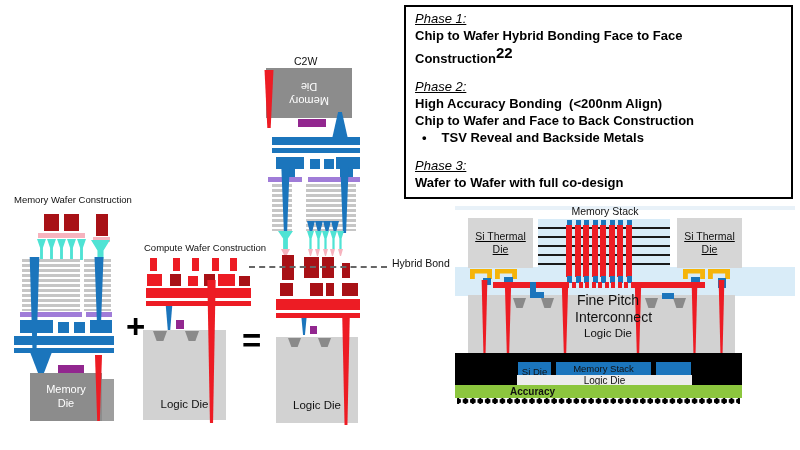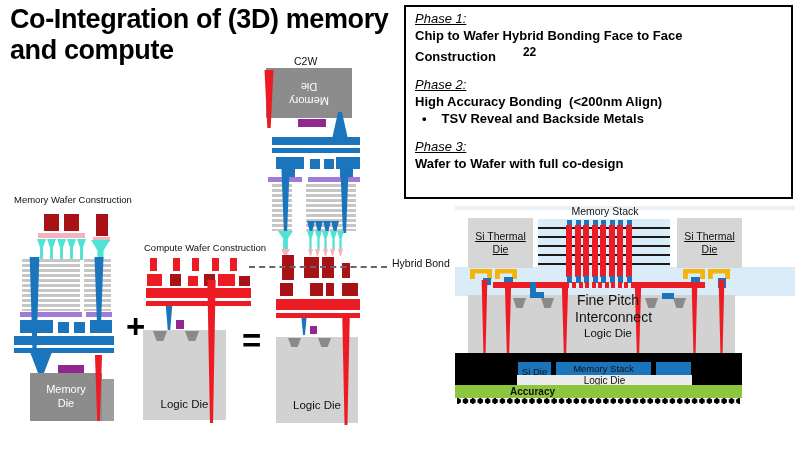--- a/index.html
+++ b/index.html
@@ -30,43 +30,43 @@
   .stripes{background:repeating-linear-gradient(to bottom,#C6C6C6 0 3px,#ffffff 3px 5px);}
   .bline{background:#1a1a1a;}
   .balls{background-image:radial-gradient(circle,#000 0 2.7px,transparent 2.9px);background-size:7.4px 8px;background-position:center;}
   
   .title{left:10px;top:4px;width:382px;font-size:27px;font-weight:bold;color:#000;line-height:1.16;letter-spacing:-0.4px;}
   .phases{left:404px;top:5px;width:389px;height:194px;border:2px solid #000;box-sizing:border-box;padding:3px 9px;font-size:13px;font-weight:bold;color:#000;line-height:17px;}
   .ph-head{font-style:italic;font-weight:normal;text-decoration:underline;}
   .ph-line{white-space:pre-wrap;}
   .ph-gap{height:11px;}
   .ph-bullet{display:flex;gap:15px;padding-left:7px;white-space:pre-wrap;}
-  sup{font-size:12px;margin-left:27px;}
+  sup{font-size:15px;}
   .dlabel{font-size:9.5px;color:#111;white-space:nowrap;}
   .mlabel{font-size:10.5px;color:#111;white-space:nowrap;}
   .dietext{color:#fff;font-size:11px;text-align:center;line-height:1.25;}
   .cfl{display:flex;align-items:center;justify-content:center;}
   .op{font-size:33px;font-weight:bold;color:#000;line-height:1;}
   .rot{transform:rotate(180deg);}
   .xstext{font-size:10.5px;color:#111;text-align:center;line-height:1.2;}
   .pkgtext{font-size:9.5px;color:#111;text-align:center;}
 </style>
 </head>
 <body>
 
 <div class="slide">
 
-  <div class="abs title">Co-Integration of (3D) memory and compute</div>
 
   <div class="abs phases">
     <div class="ph-head">Phase 1:</div>
     <div class="ph-line"><span>Chip to Wafer Hybrid Bonding Face to Face Construction</span><sup>22</sup></div>
     <div class="ph-gap"></div>
     <div class="ph-head">Phase 2:</div>
     <div class="ph-line">High Accuracy Bonding  (&lt;200nm Align)</div>
+    <div class="ph-line">Chip to Wafer and Face to Back Construction</div>
     <div class="ph-bullet"><span>•</span><span>TSV Reveal and Backside Metals</span></div>
     <div class="ph-gap"></div>
     <div class="ph-head">Phase 3:</div>
     <div class="ph-line">Wafer to Wafer with full co-design</div>
   </div>
 
   <div class="abs" style="left:8px;top:193px;width:132px;height:235px;">
     <div class="abs dlabel" style="left:6px;top:1px;">Memory Wafer Construction</div>
     <div class="abs dred" style="left:36px;top:21px;width:15px;height:17px;"></div>
     <div class="abs dred" style="left:56px;top:21px;width:15px;height:17px;"></div>

